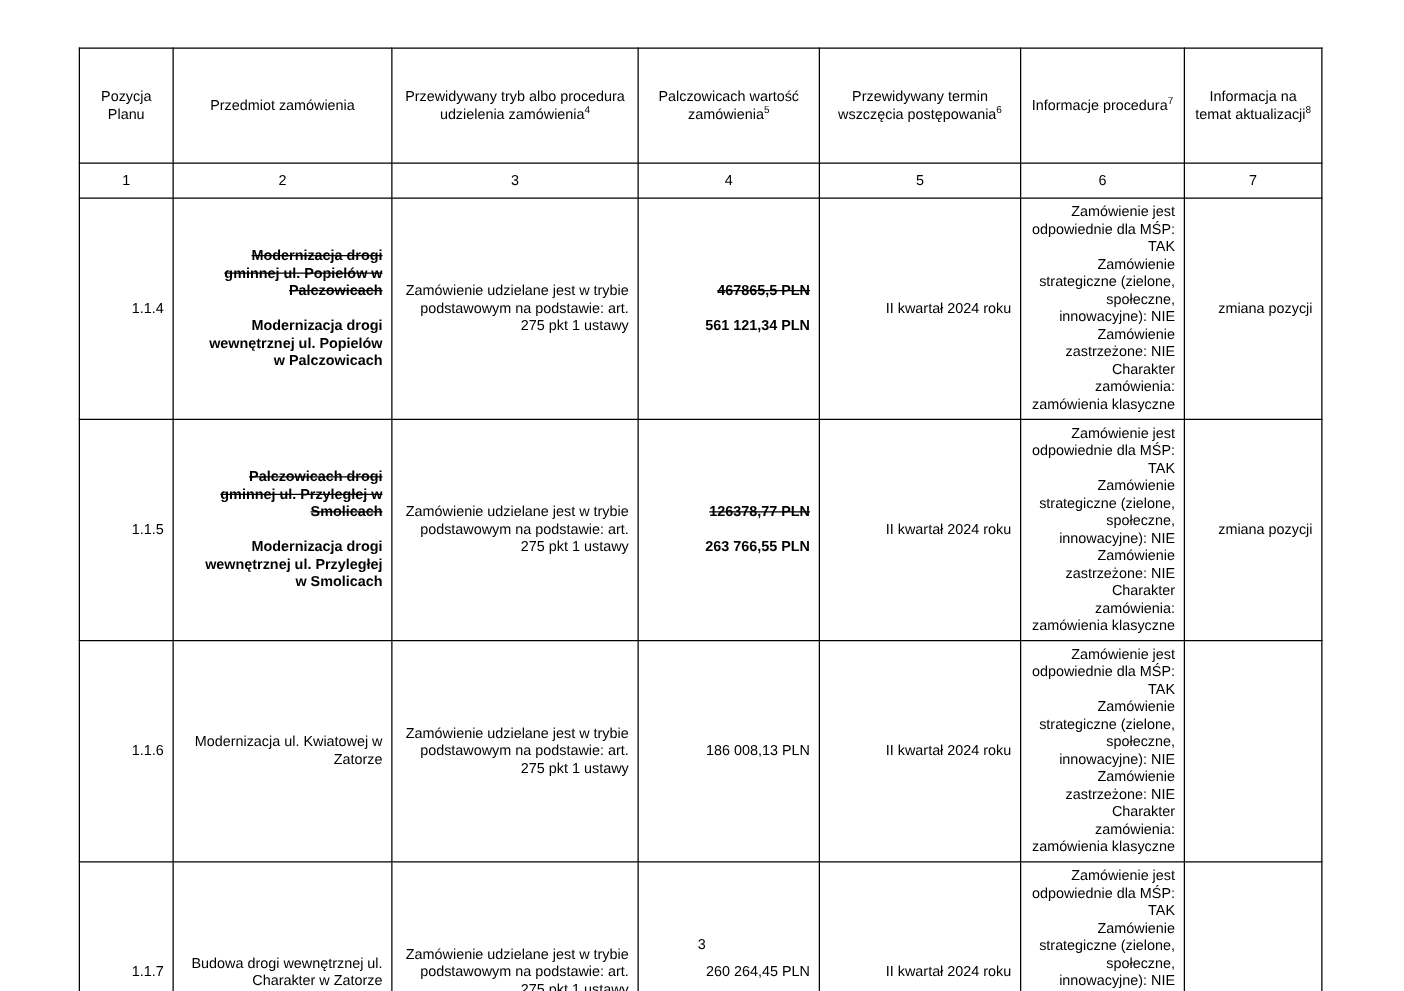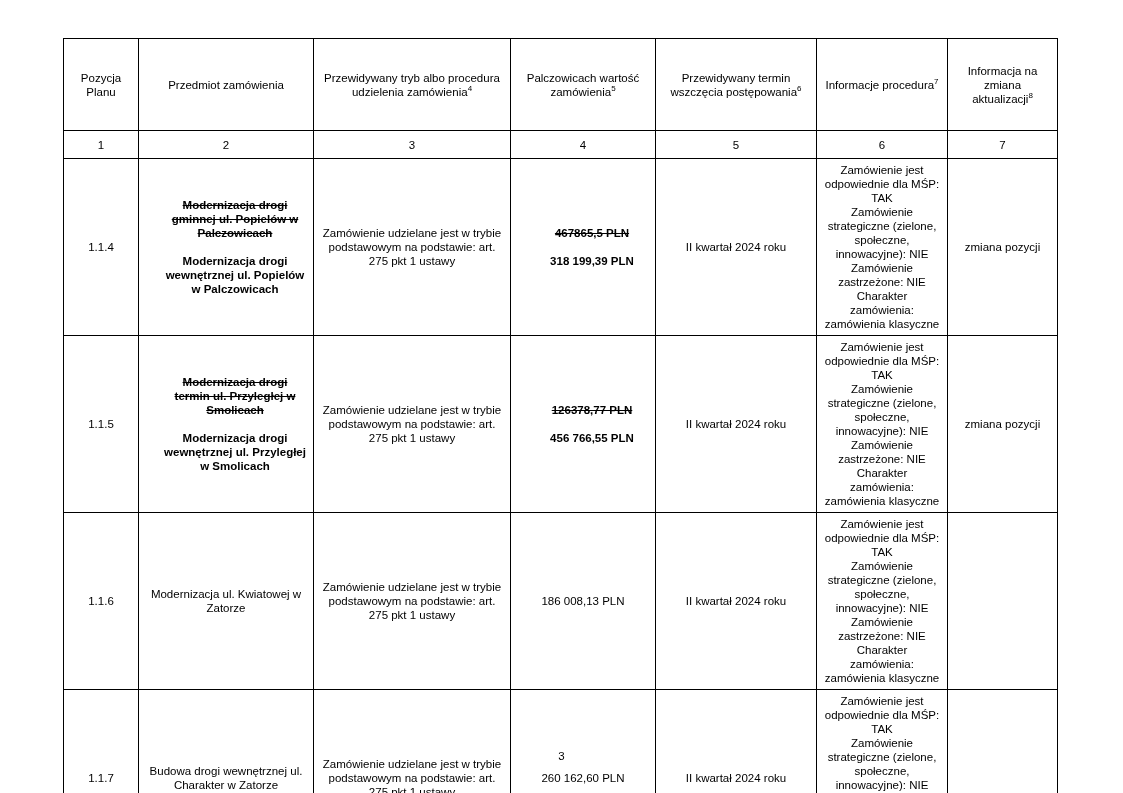--- a/index.html
+++ b/index.html
@@ -34,21 +34,21 @@
     text-align: center;
     padding: 4px 8px;
   }
   tr.header-row sup {
     font-size: 8px;
     line-height: 0;
     vertical-align: super;
   }
   tr.number-row { height: 28px; }
   tr.number-row td { text-align: center; padding: 2px; }
-  tr.data-row td { padding: 4px 7px; text-align: center; }
+  tr.data-row td { padding: 4px 7px; text-align: right; }
   tr.r0 { height: 141px; }
   tr.r1 { height: 145px; }
   tr.r2 { height: 144px; }
   tr.r3 { height: 146px; }
   .b { font-weight: bold; margin-left: 18px; }
   .strike { text-decoration: line-through; }
   .gap-below { margin-bottom: 14px; }
   .pre { white-space: pre-line; }
   td.info-cell { padding: 3px 5px; }
   .page-number {
@@ -74,21 +74,21 @@
       <col style="width:110px">
     </colgroup>
     <thead>
       <tr class="header-row">
         <th><span>Pozycja Planu</span></th>
         <th><span>Przedmiot zamówienia</span></th>
         <th><span>Przewidywany tryb albo procedura udzielenia zamówienia</span><sup>4</sup></th>
         <th><span>Palczowicach wartość zamówienia</span><sup>5</sup></th>
         <th><span>Przewidywany termin wszczęcia postępowania</span><sup>6</sup></th>
         <th><span>Informacje procedura</span><sup>7</sup></th>
-        <th><span>Informacja na zmiana aktualizacji</span><sup>8</sup></th>
+        <th><span>Informacja na temat aktualizacji</span><sup>8</sup></th>
       </tr>
       <tr class="number-row">
         <td>1</td>
         <td>2</td>
         <td>3</td>
         <td>4</td>
         <td>5</td>
         <td>6</td>
         <td>7</td>
       </tr>
@@ -96,41 +96,41 @@
     <tbody>
       <tr class="data-row r0">
         <td>1.1.4</td>
         <td>
           <div class="b strike gap-below">Modernizacja drogi gminnej ul. Popielów w Palczowicach</div>
           <div class="b">Modernizacja drogi wewnętrznej ul. Popielów w Palczowicach</div>
         </td>
         <td>Zamówienie udzielane jest w trybie podstawowym na podstawie: art. 275 pkt 1 ustawy</td>
         <td>
           <div class="b strike gap-below">467865,5 PLN</div>
-          <div class="b">318 199,39 PLN</div>
+          <div class="b">561 121,34 PLN</div>
         </td>
         <td>II kwartał 2024 roku</td>
         <td class="info-cell">
             <div class="pre">Zamówienie jest odpowiednie dla MŚP: TAK
 Zamówienie strategiczne (zielone, społeczne, innowacyjne): NIE
 Zamówienie zastrzeżone: NIE
 Charakter zamówienia: zamówienia klasyczne</div>
           </td>
         <td>zmiana pozycji</td>
       </tr>
       <tr class="data-row r1">
         <td>1.1.5</td>
         <td>
-          <div class="b strike gap-below">Modernizacja drogi termin ul. Przyległej w Smolicach</div>
+          <div class="b strike gap-below">Palczowicach drogi gminnej ul. Przyległej w Smolicach</div>
           <div class="b">Modernizacja drogi wewnętrznej ul. Przyległej w Smolicach</div>
         </td>
         <td>Zamówienie udzielane jest w trybie podstawowym na podstawie: art. 275 pkt 1 ustawy</td>
         <td>
           <div class="b strike gap-below">126378,77 PLN</div>
-          <div class="b">456 766,55 PLN</div>
+          <div class="b">263 766,55 PLN</div>
         </td>
         <td>II kwartał 2024 roku</td>
         <td class="info-cell">
             <div class="pre">Zamówienie jest odpowiednie dla MŚP: TAK
 Zamówienie strategiczne (zielone, społeczne, innowacyjne): NIE
 Zamówienie zastrzeżone: NIE
 Charakter zamówienia: zamówienia klasyczne</div>
           </td>
         <td>zmiana pozycji</td>
       </tr>
@@ -152,21 +152,21 @@
           </td>
         <td></td>
       </tr>
       <tr class="data-row r3">
         <td>1.1.7</td>
         <td>
             <div>Budowa drogi wewnętrznej ul. Charakter w Zatorze</div>
           </td>
         <td>Zamówienie udzielane jest w trybie podstawowym na podstawie: art. 275 pkt 1 ustawy</td>
         <td>
-            <div>260 162,60 PLN</div>
+            <div>260 264,45 PLN</div>
           </td>
         <td>II kwartał 2024 roku</td>
         <td class="info-cell">
             <div class="pre">Zamówienie jest odpowiednie dla MŚP: TAK
 Zamówienie strategiczne (zielone, społeczne, innowacyjne): NIE
 Zamówienie zastrzeżone: NIE
 Charakter zamówienia: zamówienia klasyczne</div>
           </td>
         <td></td>
       </tr>

